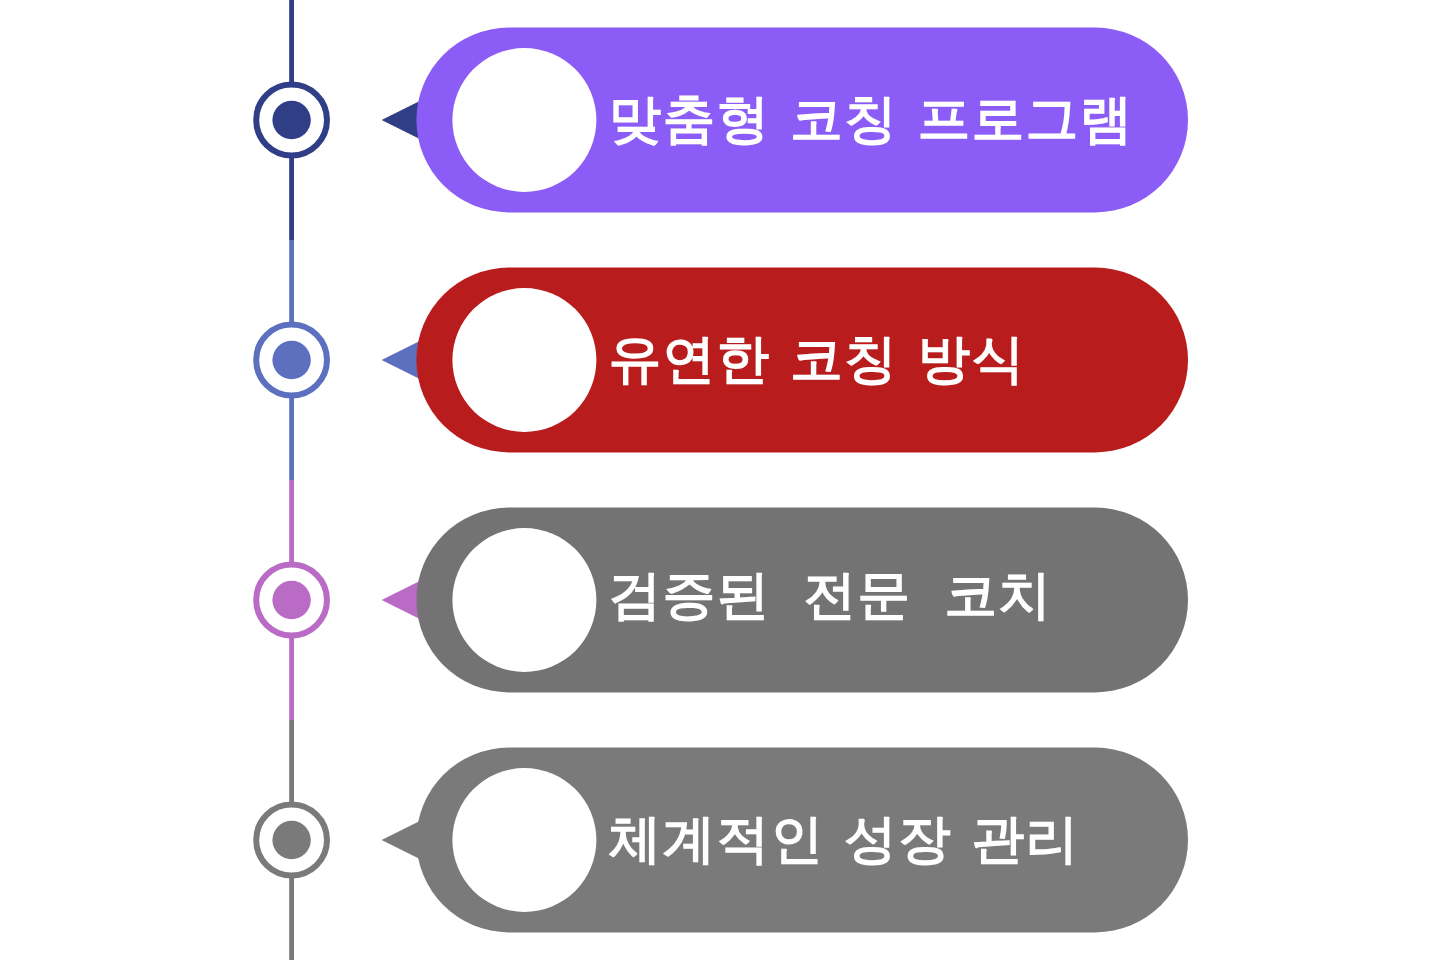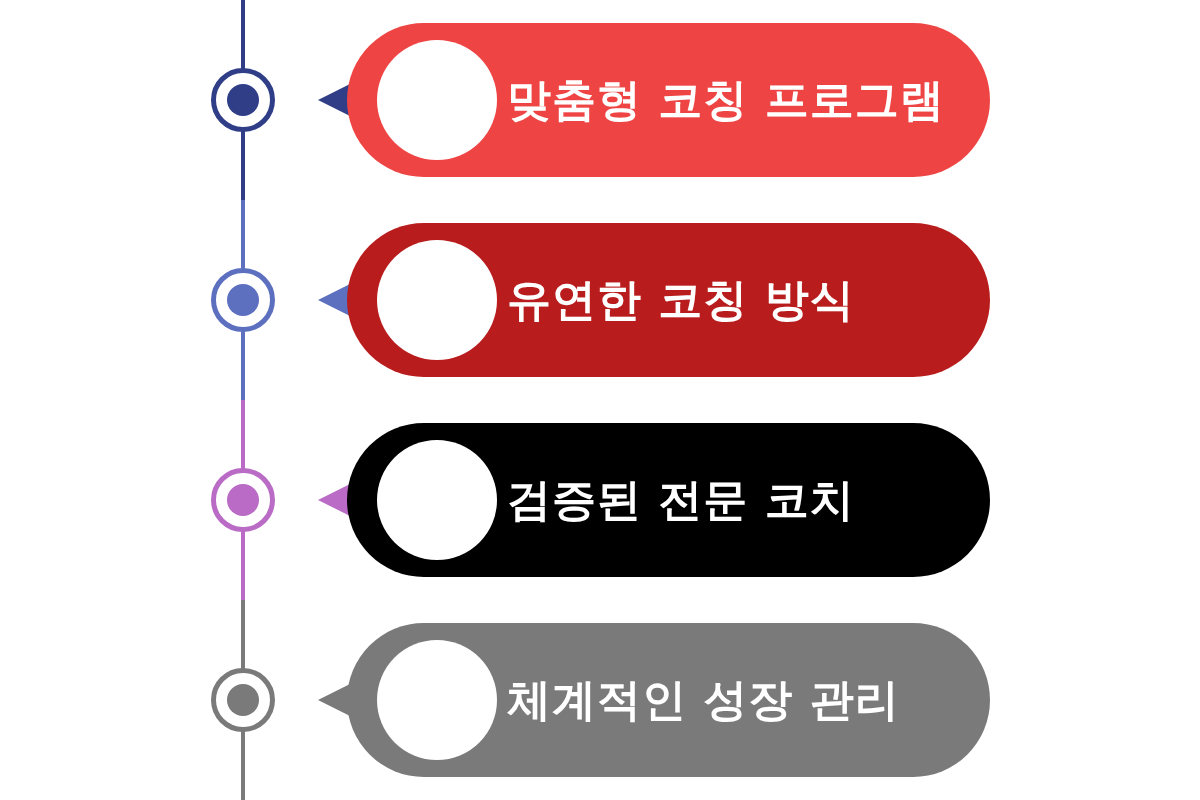--- a/index.html
+++ b/index.html
@@ -84,39 +84,39 @@
 
   <div class="seg" style="top: 0px; height: 200px; background: rgb(47, 62, 135);"></div>
   <div class="seg" style="top: 200px; height: 200px; background: rgb(93, 112, 191);"></div>
   <div class="seg" style="top: 400px; height: 200px; background: rgb(185, 107, 197);"></div>
   <div class="seg" style="top: 600px; height: 200px; background: rgb(122, 122, 122);"></div>
 
   <div class="node" style="top: 68px; border-color: rgb(47, 62, 135);">
     <div class="dot" style="background: rgb(47, 62, 135);"></div>
   </div>
   <div class="pointer" style="top: 82px; border-right-color: rgb(47, 62, 135);"></div>
-  <div class="pill" style="top: 23px; background: #ef4444;">
+  <div class="pill" style="top: 23px; background: #8b5cf6;">
     <div class="circle"></div>
     <div class="label">맞춤형 코칭 프로그램</div>
   </div>
 
   <div class="node" style="top: 268px; border-color: rgb(93, 112, 191);">
     <div class="dot" style="background: rgb(93, 112, 191);"></div>
   </div>
   <div class="pointer" style="top: 282px; border-right-color: rgb(93, 112, 191);"></div>
   <div class="pill" style="top: 223px; background: #b91c1c;">
     <div class="circle"></div>
     <div class="label">유연한 코칭 방식</div>
   </div>
 
   <div class="node" style="top: 468px; border-color: rgb(185, 107, 197);">
     <div class="dot" style="background: rgb(185, 107, 197);"></div>
   </div>
   <div class="pointer" style="top: 482px; border-right-color: rgb(185, 107, 197);"></div>
-  <div class="pill" style="top: 423px; background: #000000;">
+  <div class="pill" style="top: 423px; background: #737373; font-family: Liberation Mono, monospace;">
     <div class="circle"></div>
     <div class="label">검증된 전문 코치</div>
   </div>
 
   <div class="node" style="top: 668px; border-color: rgb(122, 122, 122);">
     <div class="dot" style="background: rgb(122, 122, 122);"></div>
   </div>
   <div class="pointer" style="top: 682px; border-right-color: rgb(122, 122, 122);"></div>
   <div class="pill" style="top: 623px; background: rgb(122, 122, 122); text-align: right;">
     <div class="circle"></div>

